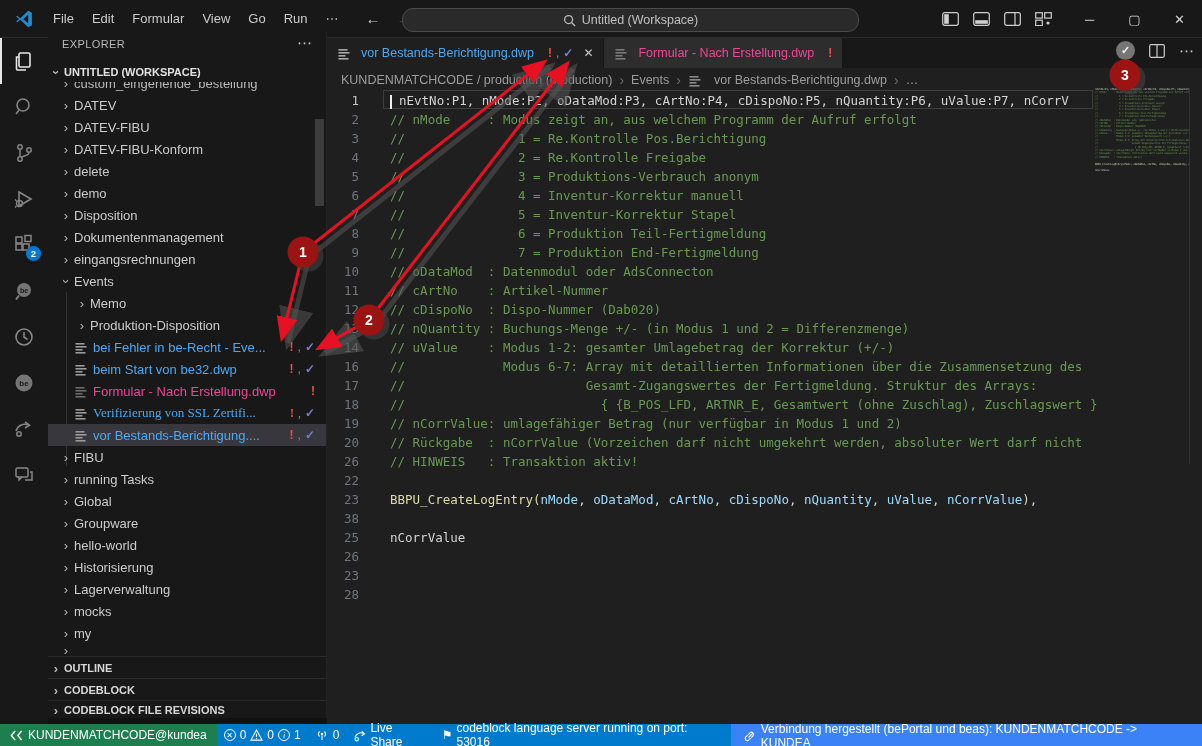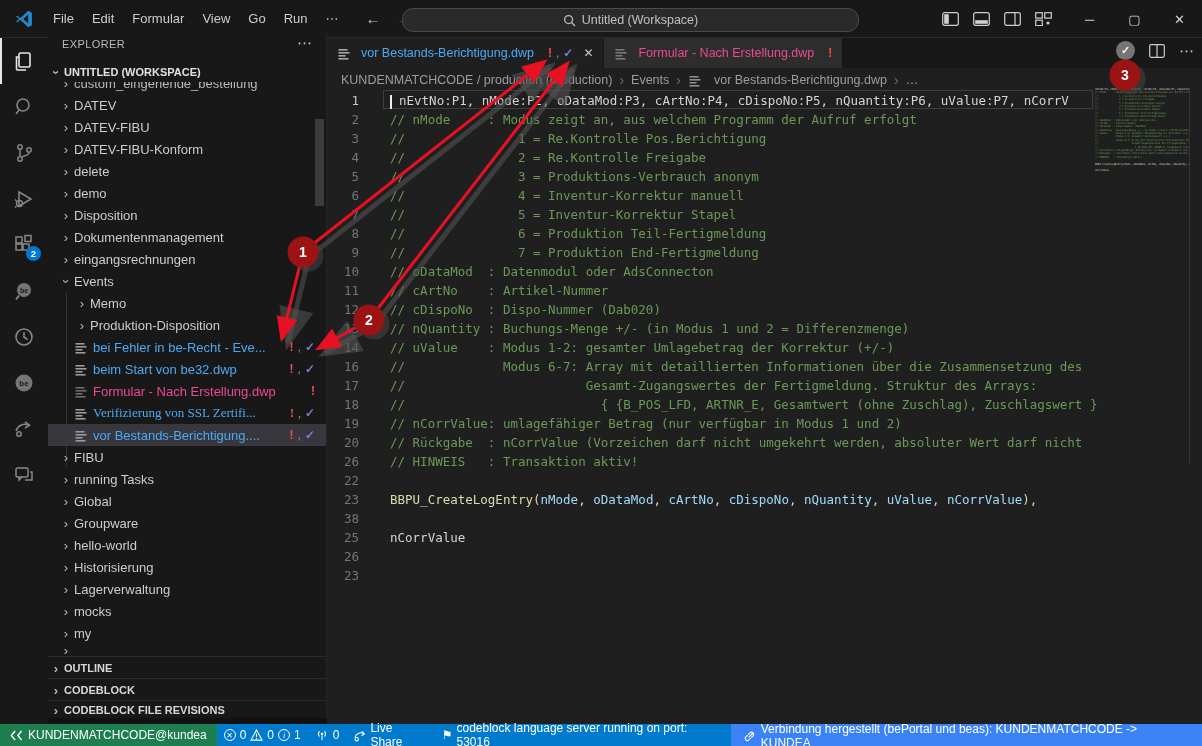--- a/index.html
+++ b/index.html
@@ -477,20 +477,21 @@
       <div class="crow"><span class="ln">18</span><span class="ctext"><span class="c-com">//                          { {B_POS_LFD, ARTNR_E, Gesamtwert (ohne Zuschlag), Zuschlagswert }</span></span></div>
       <div class="crow"><span class="ln">19</span><span class="ctext"><span class="c-com">// nCorrValue: umlagefähiger Betrag (nur verfügbar in Modus 1 und 2)</span></span></div>
       <div class="crow"><span class="ln">20</span><span class="ctext"><span class="c-com">// Rückgabe  : nCorrValue (Vorzeichen darf nicht umgekehrt werden, absoluter Wert darf nicht</span></span></div>
       <div class="crow"><span class="ln">26</span><span class="ctext"><span class="c-com">// HINWEIS   : Transaktion aktiv!</span></span></div>
       <div class="crow"><span class="ln">22</span><span class="ctext"></span></div>
       <div class="crow"><span class="ln">23</span><span class="ctext"><span class="c-fn">BBPU_CreateLogEntry(</span><span class="c-pr">nMode</span><span class="c-pl">, </span><span class="c-pr">oDataMod</span><span class="c-pl">, </span><span class="c-pr">cArtNo</span><span class="c-pl">, </span><span class="c-pr">cDispoNo</span><span class="c-pl">, </span><span class="c-pr">nQuantity</span><span class="c-pl">, </span><span class="c-pr">uValue</span><span class="c-pl">, </span><span class="c-pr">nCorrValue</span><span class="c-fn">)</span><span class="c-pl">,</span></span></div>
       <div class="crow"><span class="ln">38</span><span class="ctext"></span></div>
       <div class="crow"><span class="ln">25</span><span class="ctext"><span class="c-pl">nCorrValue</span></span></div>
       <div class="crow"><span class="ln">26</span><span class="ctext"></span></div>
       <div class="crow"><span class="ln">23</span><span class="ctext"></span></div>
+      <div class="crow"><span class="ln">28</span><span class="ctext"></span></div>
     </div>
   <div id="minimap">
       <div class="mline" style="color: rgb(212, 212, 212);">nEvtNo:P1, nMode:P2, oDataMod:P3, cArtNo:P4, cDispoNo:P5, nQuantity:P6, uValue:P7, nCorrV</div>
       <div class="mline" style="color: rgb(106, 153, 85);">// nMode     : Modus zeigt an, aus welchem Programm der Aufruf erfolgt</div>
       <div class="mline" style="color: rgb(106, 153, 85);">//               1 = Re.Kontrolle Pos.Berichtigung</div>
       <div class="mline" style="color: rgb(106, 153, 85);">//               2 = Re.Kontrolle Freigabe</div>
       <div class="mline" style="color: rgb(106, 153, 85);">//               3 = Produktions-Verbrauch anonym</div>
       <div class="mline" style="color: rgb(106, 153, 85);">//               4 = Inventur-Korrektur manuell</div>
       <div class="mline" style="color: rgb(106, 153, 85);">//               5 = Inventur-Korrektur Stapel</div>
       <div class="mline" style="color: rgb(106, 153, 85);">//               6 = Produktion Teil-Fertigmeldung</div>

